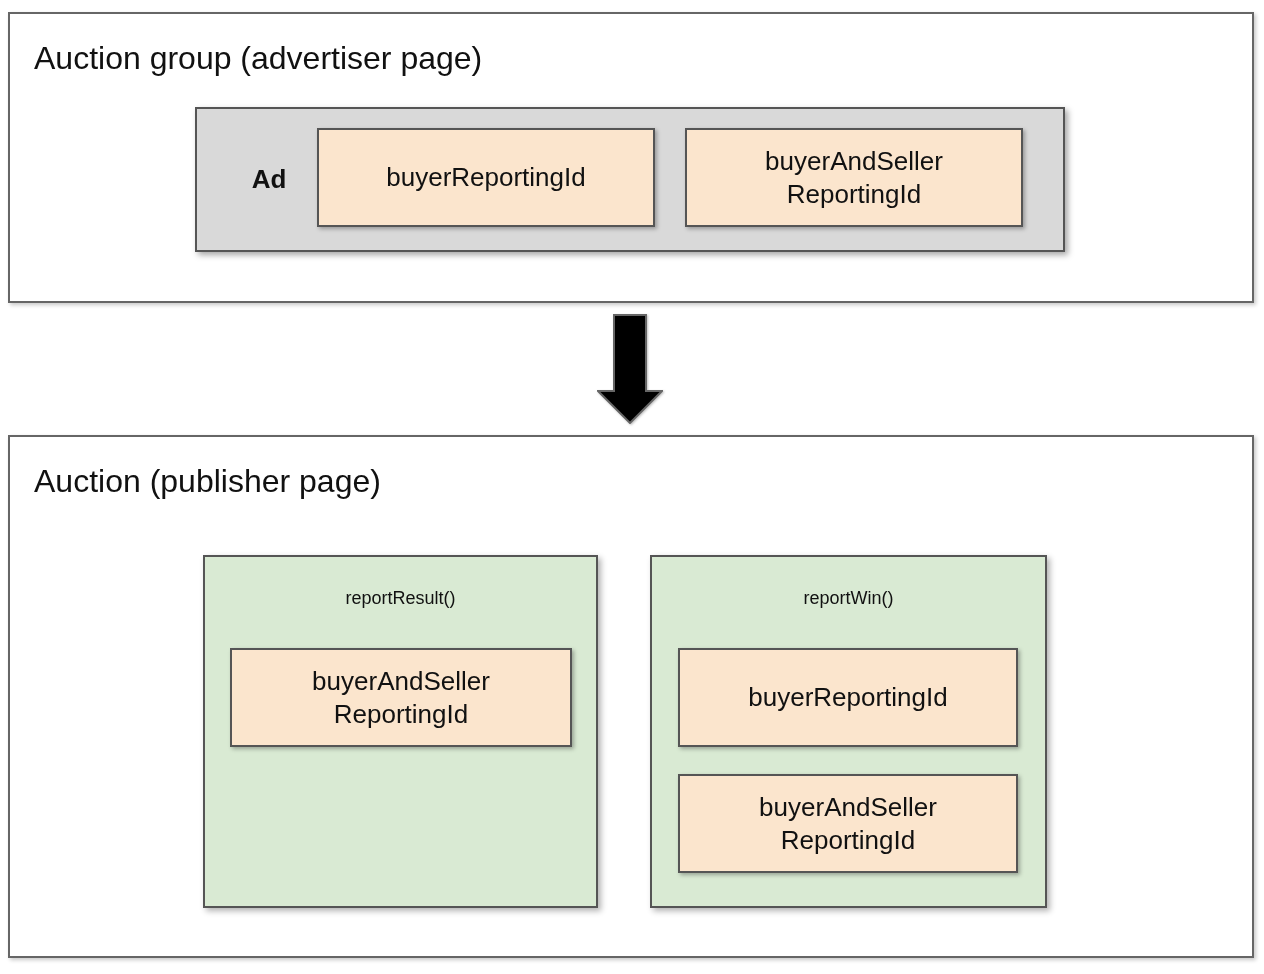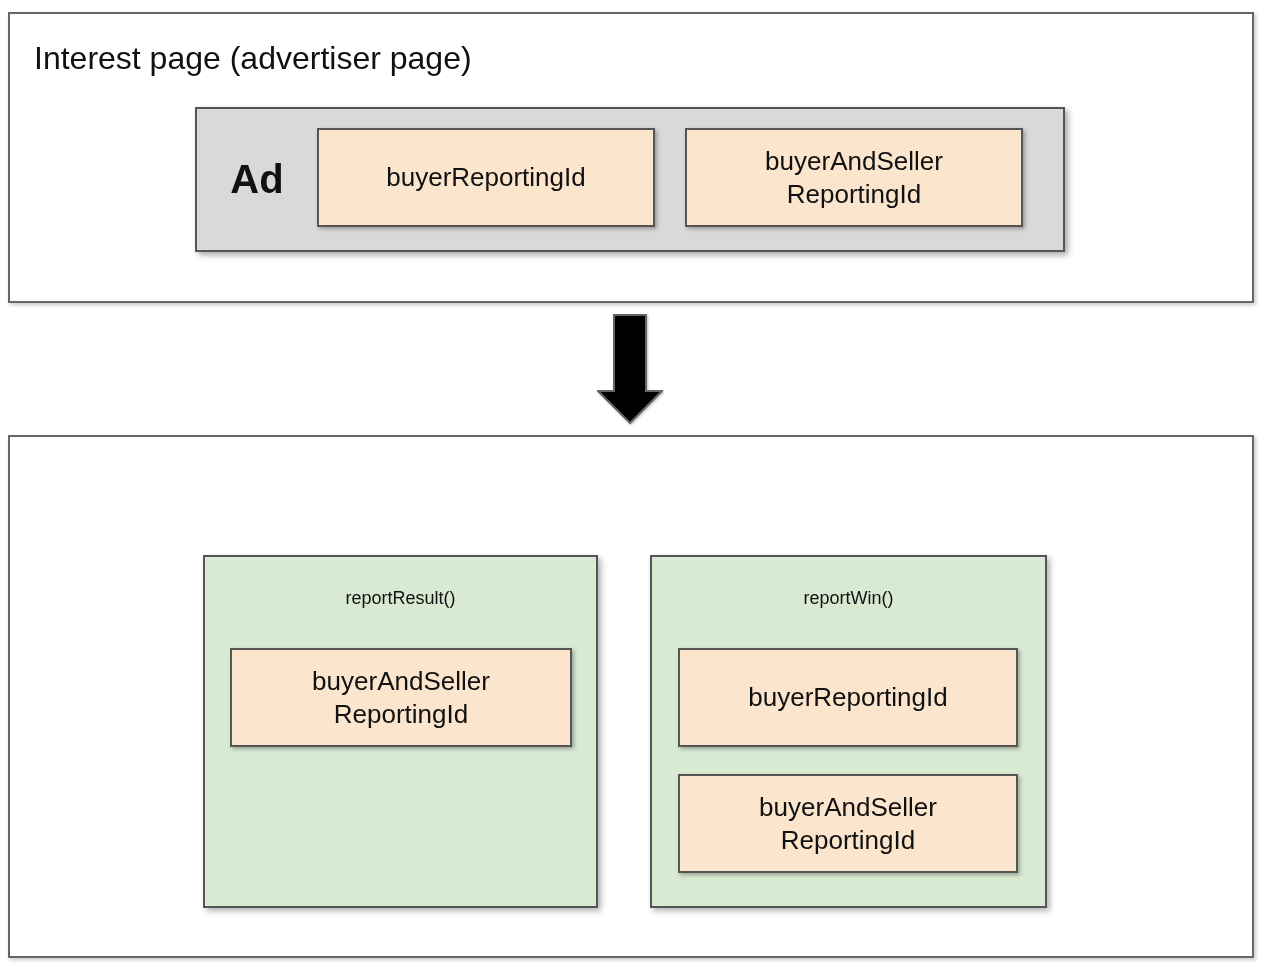--- a/index.html
+++ b/index.html
@@ -31,24 +31,24 @@
   .ad-box {
     position: absolute;
     left: 185px; top: 93px;
     width: 866px; height: 141px;
     background: var(--ad-fill, #d9d9d9);
     border: 2px solid var(--box-border, #555555);
     box-shadow: 3px 3px 6px rgba(0,0,0,0.35);
   }
   .ad-label {
     position: absolute;
-    left: 0; top: 0;
+    left: 12px; top: 0;
     width: 120px; height: 141px;
     display: flex; align-items: center; justify-content: center;
-    font-size: 40px;
+    font-size: 26px;
     font-weight: 700;
   }
   .field {
     position: absolute;
     background: var(--field-fill, #fbe5cd);
     border: 2px solid var(--box-border, #555555);
     box-shadow: 2px 2px 4px rgba(0,0,0,0.3);
     display: flex;
     flex-direction: column;
     align-items: center;
@@ -87,21 +87,21 @@
   .field.f-rr  { left: 25px; top: 91px;  width: 338px; height: 95px; }
   .field.f-rw1 { left: 26px; top: 91px;  width: 336px; height: 95px; }
   .field.f-rw2 { left: 26px; top: 217px; width: 336px; height: 95px; }
 </style>
 </head>
 <body>
 
 <div class="canvas">
 
   <section class="panel top">
-    <div class="section-title">Interest page (advertiser page)</div>
+    <div class="section-title">Auction group (advertiser page)</div>
 
     <div class="ad-box">
       <div class="ad-label">Ad</div>
 
       <div class="field tan1">
         <span>buyerReportingId</span>
         <span></span>
       </div>
 
       <div class="field tan2">
@@ -109,20 +109,21 @@
         <span>ReportingId</span>
       </div>
     </div>
   </section>
 
   <svg class="arrow" width="66" height="110" viewBox="0 0 66 110" xmlns="http://www.w3.org/2000/svg">
     <polygon points="17,1 49,1 49,77 65,77 33,109 1,77 17,77" fill="#000000" stroke="#666666" stroke-width="2" stroke-linejoin="miter"></polygon>
   </svg>
 
   <section class="panel bottom">
+    <div class="section-title">Auction (publisher page)</div>
 
     <div class="fn-box g1">
       <div class="fn-title">reportResult()</div>
       <div class="field f-rr">
         <span>buyerAndSeller</span>
         <span>ReportingId</span>
       </div>
     </div>
 
     <div class="fn-box g2">

